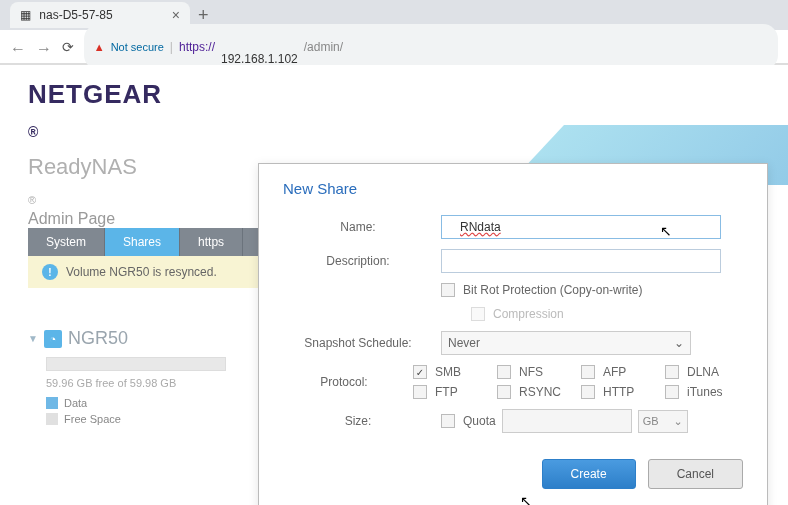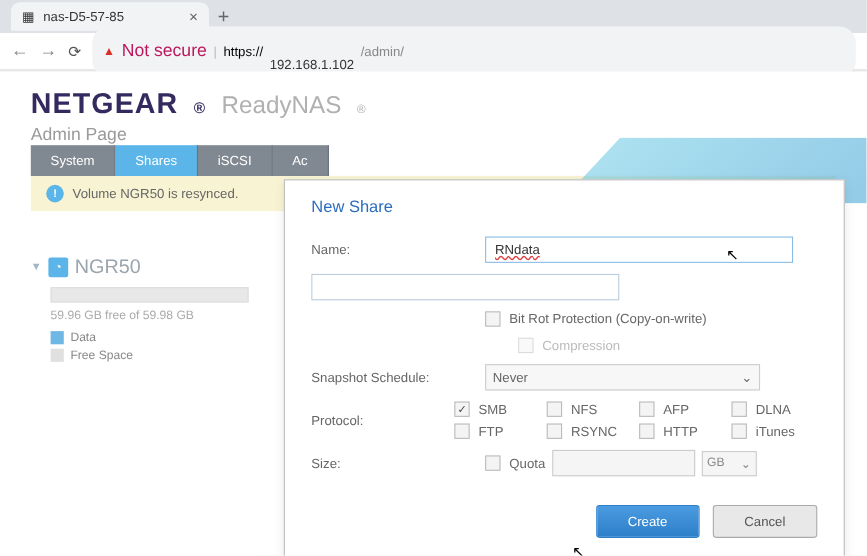--- a/index.html
+++ b/index.html
@@ -9,28 +9,28 @@
 .tab-strip { display: flex; align-items: center; height: 30px; padding-left: 10px; background: #dee1e6; }
 .tab { display: flex; align-items: center; background: #f1f3f4; padding: 5px 10px; border-radius: 8px 8px 0 0; font-size: 12px; color: #333; gap: 8px; min-width: 180px; }
 .tab-close { color: #666; font-size: 14px; cursor: pointer; margin-left: auto; }
 .new-tab { color: #666; font-size: 18px; padding: 0 8px; cursor: pointer; }
 
 .addr-bar { display: flex; align-items: center; height: 34px; padding: 0 10px; gap: 10px; background: #fff; border-bottom: 1px solid #ddd; }
 .nav-arrow { color: #888; font-size: 16px; }
 .reload { color: #555; font-size: 14px; }
 .url-box { flex: 1; display: flex; align-items: center; background: #f1f3f4; border-radius: 15px; padding: 4px 10px; font-size: 12px; gap: 6px; }
 .lock-warn { color: #d93025; font-size: 11px; }
-.not-secure { color: #be185d; font-size: 16px; }
+.not-secure { color: #0369a1; font-size: 11px; }
 .divider { color: #bbb; }
-.url-proto { color: #000000; }
+.url-proto { color: #4c1d95; }
 .url-host { color: #333; margin-top: 24px; }
 .url-path { color: #888; }
 
 .page { position: relative; padding: 14px 28px; background: #fff; height: 440px; }
-.brand-row { display: flex; align-items: baseline; gap: 14px; }
+.brand-row { display: flex; align-items: baseline; gap: 14px; flex-direction: column; }
 .brand1 { font-size: 26px; font-weight: 900; color: #352a60; letter-spacing: 1px; }
 .brand2 { font-size: 22px; color: #b0b0b0; position: relative; }
 .admin-label { color: #9a9a9a; font-size: 16px; margin-top: 4px; }
 
 .nav-tabs { display: flex; margin-top: 0; }
 .nav-tab { padding: 7px 18px; font-size: 12px; color: #fff; background: #808891; border-right: 1px solid #6b737c; cursor: pointer; }
 .nav-tab.active { background: #5bb5e8; }
 
 .alert-bar { display: flex; align-items: center; background: #f8f4d3; padding: 8px 14px; font-size: 12px; color: #666; gap: 8px; }
 .alert-ic { width: 16px; height: 16px; background: #5bb5e8; border-radius: 50%; display: flex; align-items: center; justify-content: center; color: #fff; font-size: 10px; font-weight: bold; }
@@ -47,23 +47,23 @@
 .leg-sq { width: 12px; height: 12px; }
 .leg-data { background: #6fb8e6; }
 .leg-free { background: #e0e0e0; }
 
 .bg-swoosh { position: absolute; top: 60px; right: 0; width: 280px; height: 60px; background: linear-gradient(135deg, #7dd3e8 0%, #4aa8d8 100%); clip-path: polygon(20% 0, 100% 0, 100% 100%, 0 100%); opacity: 0.6; z-index: 0; }
 
 .modal { position: absolute; top: 98px; left: 258px; width: 510px; height: 392px; background: #fff; border: 1px solid #bbb; box-shadow: 0 2px 10px rgba(0,0,0,0.1); z-index: 10; padding: 16px 24px; }
 .modal-title { color: #2a6dbc; font-size: 15px; margin-bottom: 18px; }
 
 .form-row { display: flex; align-items: center; margin-bottom: 10px; font-size: 12px; color: #666; }
-.form-lbl { width: 158px; text-align: left; padding-right: 8px; }
+.form-lbl { width: 158px; text-align: center; padding-right: 8px; }
 .form-ctrl { flex: 1; }
-.txt-in { width: 280px; padding: 4px 8px; border: 1px solid #bcd; font-size: 12px; background: #fff; }
+.txt-in { width: 280px; padding: 4px 18px; border: 1px solid #bcd; font-size: 12px; background: #fff; }
 .txt-in.blue-border { border-color: #88bce4; }
 .name-val { color: #333; text-decoration: underline; text-decoration-color: #d44; text-decoration-style: wavy; }
 
 .chk-row { display: flex; align-items: center; gap: 8px; font-size: 12px; color: #666; }
 .chk { width: 14px; height: 14px; border: 1px solid #bbb; background: #f4f4f4; display: flex; align-items: center; justify-content: center; font-size: 10px; color: #555; }
 .chk.checked::after { content: '✓'; color: #444; }
 .chk.dis { opacity: 0.5; }
 .compress-row { margin-left: 188px; margin-bottom: 10px; }
 .compress-row .chk-row { color: #bbb; }
 
@@ -116,21 +116,21 @@
     <span class="brand1">NETGEAR</span>
       <span class="brand1" style="font-size:14px;">®</span>
     <span class="brand2">ReadyNAS</span>
       <span class="brand2" style="font-size:11px;">®</span>
   </div>
   <div class="admin-label">Admin Page</div>
 
   <div class="nav-tabs">
     <div class="nav-tab">System</div>
     <div class="nav-tab active">Shares</div>
-    <div class="nav-tab">iSCSI</div>
+    <div class="nav-tab">https</div>
     <div class="nav-tab">Ac</div>
   </div>
 
   <div class="alert-bar">
     <span class="alert-ic">!</span>
     <span>Volume NGR50 is resynced.</span>
   </div>
 
   <div class="vol-section">
     <div class="vol-head">
@@ -156,20 +156,21 @@
     <div class="modal-title">New Share</div>
 
     <div class="form-row">
       <div class="form-lbl">Name:</div>
       <div class="form-ctrl">
           <div class="txt-in blue-border"><span class="name-val">RNdata</span></div>
         </div>
     </div>
 
     <div class="form-row">
+      <div class="form-lbl">Description:</div>
       <div class="form-ctrl">
           <div class="txt-in">&nbsp;</div>
         </div>
     </div>
 
     <div class="form-row">
       <div class="form-lbl"></div>
       <div class="form-ctrl chk-row">
         <span class="chk"></span>
         <span>Bit Rot Protection (Copy-on-write)</span>

